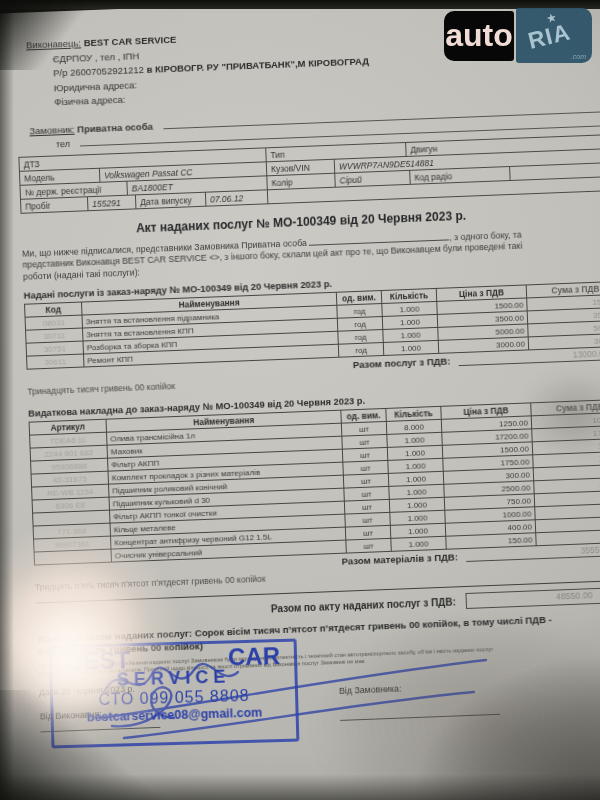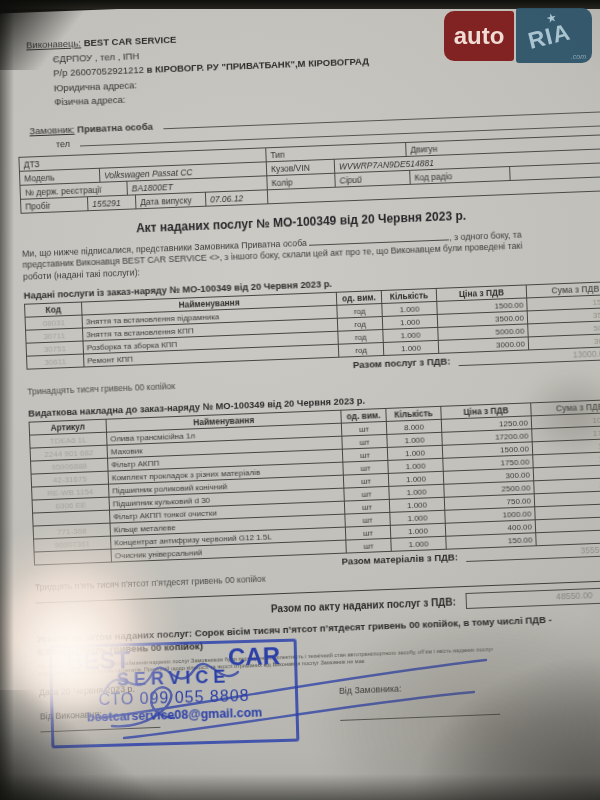--- a/index.html
+++ b/index.html
@@ -100,22 +100,22 @@
   .stamp{position:absolute;left:50px;top:642px;width:242px;height:97px;border:3px solid rgba(41,62,172,.82);
     border-radius:3px;transform:rotate(-1.6deg);color:#2b3fa8;text-align:center;z-index:4;filter:blur(.35px);}
   .stamp .l1{display:flex;justify-content:space-between;padding:0 14px;font-weight:bold;font-size:24px;line-height:26px;margin-top:1px;}
   .stamp .l2{font-weight:bold;font-size:18px;letter-spacing:5px;line-height:18px;margin-top:-3px;}
   .stamp .l3{font-size:16px;letter-spacing:1px;line-height:18px;margin-top:2px;}
   .stamp .l4{font-weight:bold;font-size:12.5px;line-height:14px;margin-top:1px;}
   .scrawl{position:absolute;left:34px;top:630px;width:470px;height:130px;z-index:4;}
 
   
   .ria-logo{position:absolute;left:444px;top:8px;display:flex;z-index:8;opacity:.96;filter:blur(.4px);}
-  .auto-box{width:70px;height:50px;background:#7f1d1d;border-radius:10px 3px 3px 10px;
-    color:#f3ded7;font-weight:bold;font-size:24px;line-height:49px;text-align:center;margin-top:3px;}
+  .auto-box{width:70px;height:50px;background:#000000;border-radius:10px 3px 3px 10px;
+    color:#f3ded7;font-weight:bold;font-size:32px;line-height:49px;text-align:center;margin-top:3px;}
   .ria-box{position:relative;width:76px;height:55px;background:#30556a;border-radius:3px 10px 10px 3px;margin-left:2px;}
   .ria-text{position:absolute;left:12px;top:15px;transform:rotate(-14deg);font-weight:bold;font-size:23px;
     color:#a9c4d1;letter-spacing:1px;}
   .ria-star{position:absolute;left:30px;top:3px;transform:rotate(-14deg);color:#a9c4d1;font-size:12px;}
   .ria-com{position:absolute;right:6px;bottom:3px;font-size:7px;font-style:italic;color:#8aa6b2;}
 </style>
 </head>
 <body>
 
 <div class="photo">

